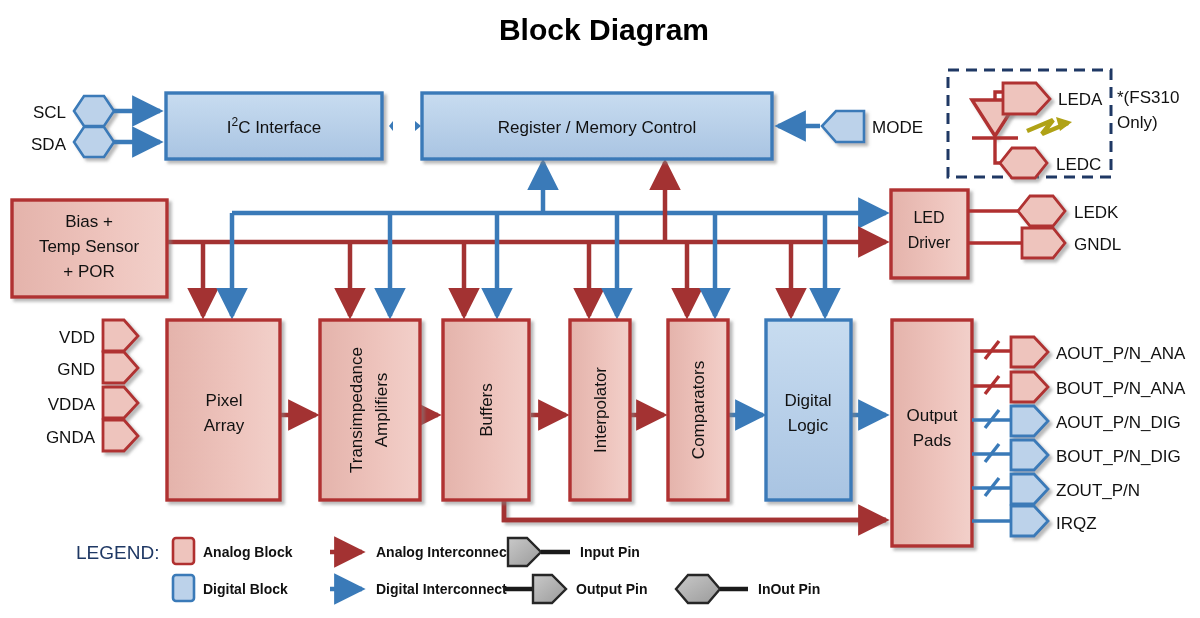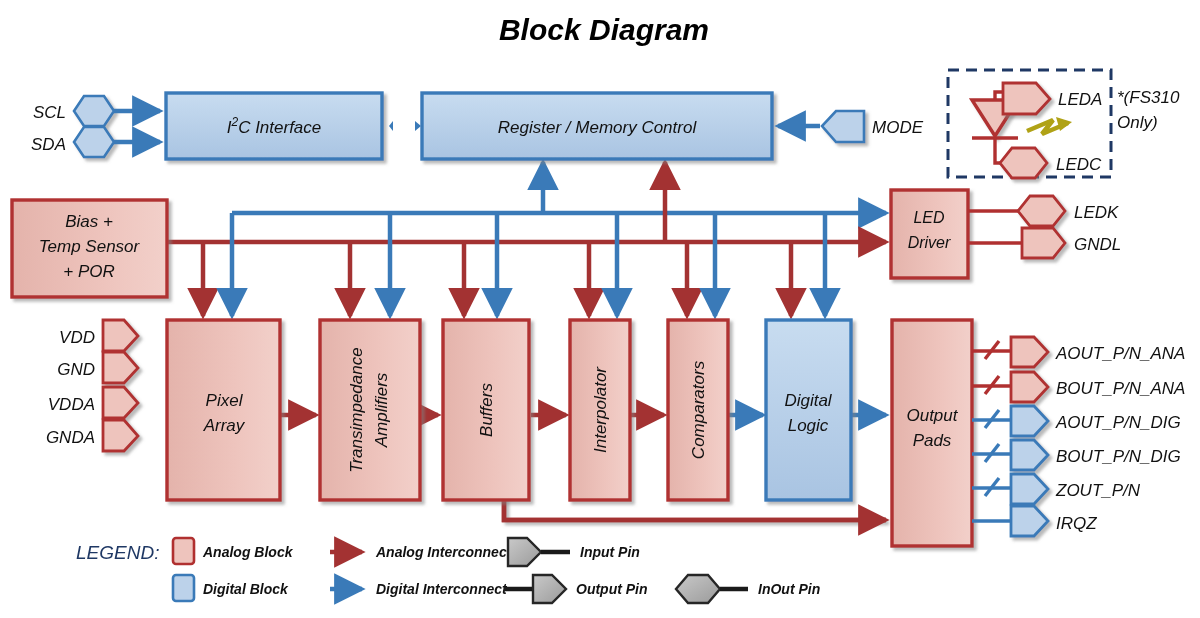--- a/index.html
+++ b/index.html
@@ -1,18 +1,18 @@
 <!DOCTYPE html>
 <html><head>
 <meta charset="utf-8">
 <style>
   html,body{margin:0;padding:0;background:#ffffff;}
   body{width:1200px;height:618px;overflow:hidden;
        font-family:"Liberation Sans","DejaVu Sans",sans-serif;}
-  #root{position:relative;width:1016px;height:618px;font-style:italic;}
+  #root{position:relative;width:1016px;height:618px;}
   svg{display:block;}
   .blk-label{font-family:"Liberation Sans","DejaVu Sans",sans-serif;
              font-size:17px;fill:#111111;text-anchor:middle;}
   .blk-label.small{font-size:16px;}
   .pin-label{font-family:"Liberation Sans","DejaVu Sans",sans-serif;
              font-size:17px;fill:#111111;}
   .title{font-family:"Liberation Sans","DejaVu Sans",sans-serif;
          font-size:30px;font-weight:bold;fill:#000000;text-anchor:middle;}
   .legend-title{font-family:"Liberation Sans","DejaVu Sans",sans-serif;
                 font-size:19px;fill:#1f3864;}

